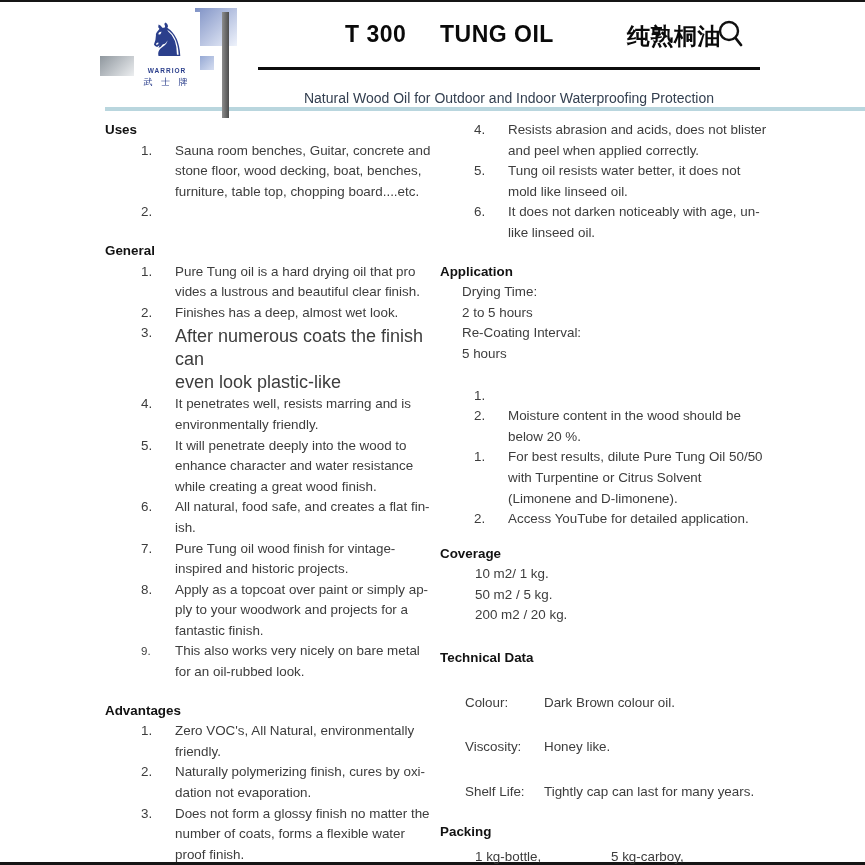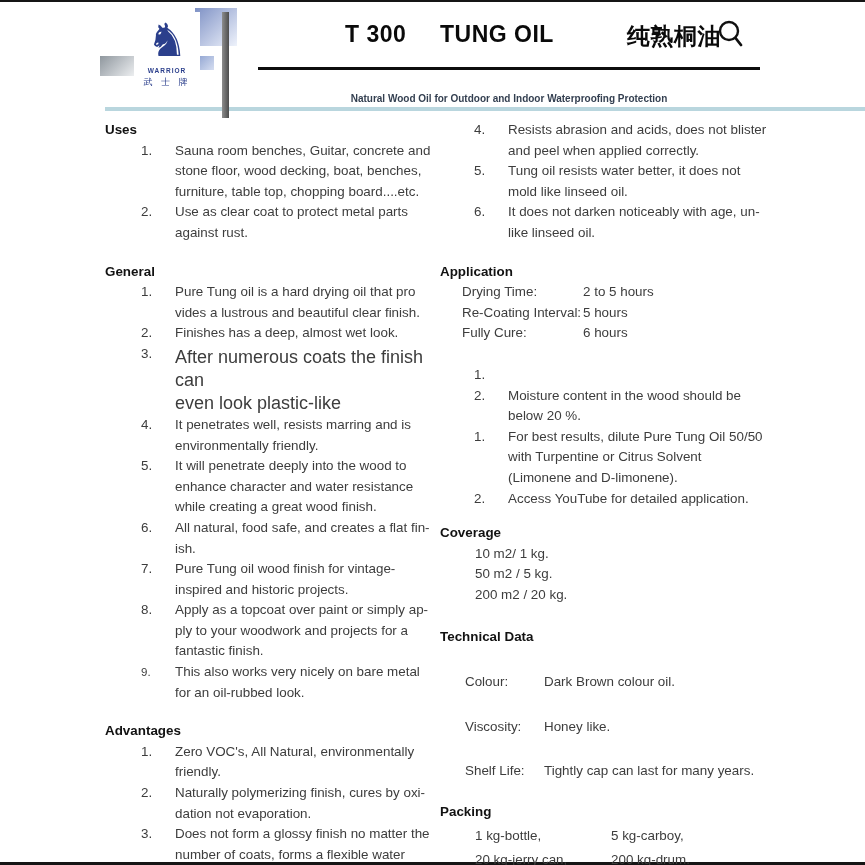--- a/index.html
+++ b/index.html
@@ -25,38 +25,38 @@
   .brand-cn{font-size:9px;letter-spacing:3px;color:#2b3f8c;margin-top:2px;}
   .vbar{position:absolute;left:222px;top:12px;width:7px;height:106px;background:linear-gradient(to right,#8d8d8d,#4d4d4d);z-index:3;}
 
   .title-part{position:absolute;top:21px;font-size:23px;font-weight:bold;color:#0a0a0a;letter-spacing:0.5px;white-space:nowrap;}
   .t-code{left:345px;}
   .t-name{left:440px;}
   .t-cn{left:627px;font-weight:bold;}
   .search-icon{position:absolute;left:714px;top:18px;cursor:pointer;}
   .black-rule{position:absolute;left:258px;top:67px;width:502px;height:3px;background:#0d0d0d;}
   .subtitle{position:absolute;left:258px;top:91px;width:502px;text-align:center;
-            font-size:10px;font-weight:bold;color:#333f50;line-height:15px;z-index:2;}
+            font-size:14px;font-weight:normal;color:#333f50;line-height:15px;z-index:2;}
   .blue-rule{position:absolute;left:105px;top:107px;width:760px;height:4px;background:#b9d6de;}
 
   
   .col{position:absolute;top:120px;font-size:13.4px;line-height:20.6px;}
   .col-left{left:105px;width:332px;}
   .col-right{left:440px;width:330px;}
   .sec-h{font-weight:bold;color:#121212;}
   .mt-sec{margin-top:18px;}
   .li{display:flex;align-items:flex-start;}
   .col-left .li{padding-left:36px;}
   .col-right .li{padding-left:34px;}
   .num{flex:0 0 34px;}
   .txt{flex:1;white-space:pre-line;}
   .sz-sm{font-size:18px;line-height:23px;padding-top:2px;}
   .num-sm{font-size:11.5px;}
 
-  .approw{display:flex;padding-left:22px;}
+  .approw{display:flex;padding-left:22px;flex-direction:column;}
   .applabel{width:121px;}
   .app-notes{margin-top:21px;}
   .covitem{padding-left:35px;}
   .techrow{display:flex;padding-left:25px;margin-top:24px;}
   .techlabel{width:79px;}
   .packrow{display:flex;padding-left:35px;line-height:23.5px;}
   .packcell{width:136px;}
   .mt-cov{margin-top:14px;}
   .mt-tech{margin-top:22px;}
   .mt-pack{margin-top:20px;}
@@ -100,22 +100,20 @@
 
     <div class="sec-h">Uses</div>
     <div class="li">
       <span class="num">1.</span>
       <span class="txt">Sauna room benches, Guitar, concrete and
 stone floor, wood decking, boat, benches,
 furniture, table top, chopping board....etc.</span>
     </div>
     <div class="li">
       <span class="num">2.</span>
-      <span class="txt">Use as clear coat to protect metal parts
-against rust.</span>
     </div>
 
     <div class="sec-h mt-sec">General</div>
     <div class="li">
       <span class="num">1.</span>
       <span class="txt">Pure Tung oil is a hard drying oil that pro
 vides a lustrous and beautiful clear finish.</span>
     </div>
     <div class="li">
       <span class="num">2.</span>
@@ -197,24 +195,20 @@
     </div>
 
     <div class="sec-h mt-sec">Application</div>
     <div class="approw">
       <span class="applabel">Drying Time:</span>
       <span>2 to 5 hours</span>
     </div>
     <div class="approw">
       <span class="applabel">Re-Coating Interval:</span>
       <span>5 hours</span>
-    </div>
-    <div class="approw">
-      <span class="applabel">Fully Cure:</span>
-      <span>6 hours</span>
     </div>
 
     <div class="app-notes">
       <div class="li">
         <span class="num">1.</span>
       </div>
       <div class="li">
         <span class="num">2.</span>
         <span class="txt">Moisture content in the wood should be
 below 20 %.</span>

